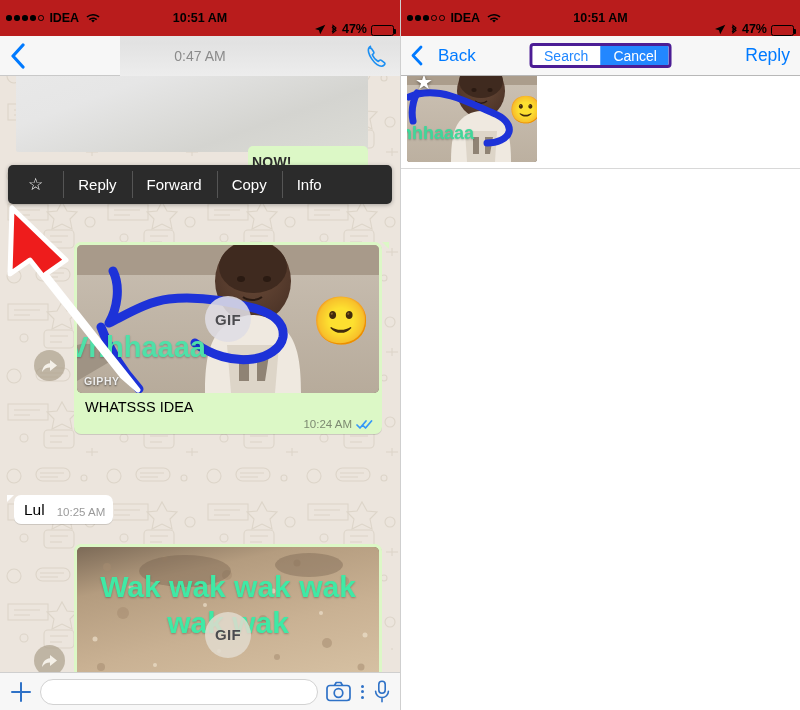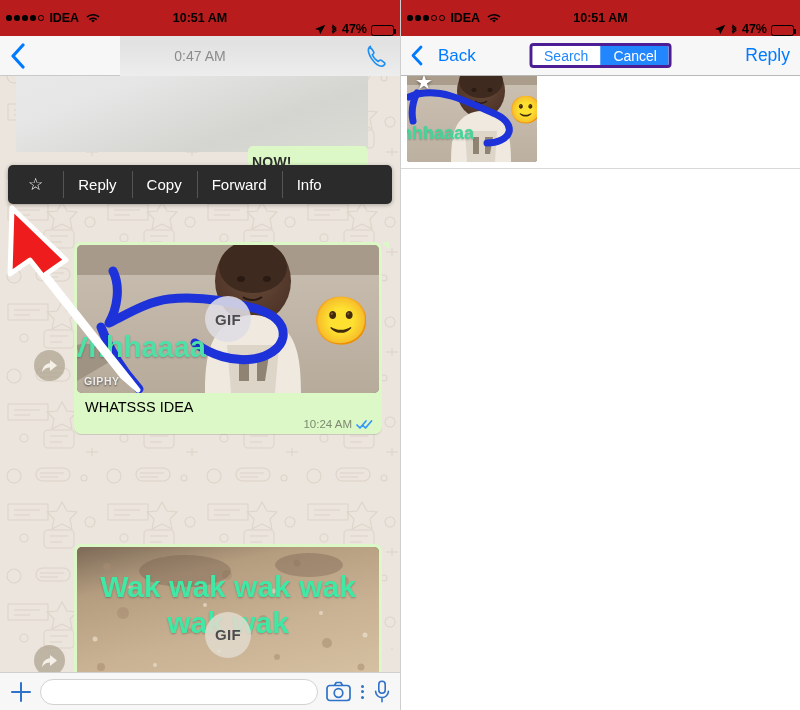--- a/index.html
+++ b/index.html
@@ -276,20 +276,24 @@
           </svg>
         </div>
       </div>
 
       <div class="fwd-btn fwd-1">
         <svg width="17" height="14" viewBox="0 0 17 14">
           <path d="M9 1v3.2C4 4.8 1.6 8 1 13c2.2-3.4 4.6-4.6 8-4.6V12l7-5.6z" fill="#f4f0e8"></path>
         </svg>
       </div>
 
+      <div class="bubble-in">
+        <span class="in-text">Lul</span>
+        <span class="in-time">10:25 AM</span>
+      </div>
 
       <div class="bubble-out-2">
         <div class="gif-media gif-media-2">
           <svg width="302" height="175" viewBox="0 0 302 175" style="position:absolute;left:0;top:0">
             <defs>
               <linearGradient id="dirt" x1="0" y1="0" x2="0.4" y2="1">
                 <stop offset="0" stop-color="#7c6a57"></stop>
                 <stop offset="0.25" stop-color="#b49c7f"></stop>
                 <stop offset="0.6" stop-color="#c9b193"></stop>
                 <stop offset="1" stop-color="#d7c2a4"></stop>
@@ -341,22 +345,22 @@
       <div class="fwd-btn fwd-2">
         <svg width="17" height="14" viewBox="0 0 17 14">
           <path d="M9 1v3.2C4 4.8 1.6 8 1 13c2.2-3.4 4.6-4.6 8-4.6V12l7-5.6z" fill="#f4f0e8"></path>
         </svg>
       </div>
     </div>
 
     <div class="ctx-menu">
       <div class="ctx-item ctx-star">☆</div>
       <div class="ctx-item">Reply</div>
+      <div class="ctx-item">Forward</div>
       <div class="ctx-item">Copy</div>
-      <div class="ctx-item">Forward</div>
       <div class="ctx-item">Info</div>
     </div>
     <div class="ctx-arrow"></div>
 
     <div class="input-bar">
       <svg width="22" height="22" viewBox="0 0 22 22">
         <path d="M11 2v18M2 11h18" stroke="#2f72c7" stroke-width="2" stroke-linecap="round"></path>
       </svg>
       <input class="txt-input" type="text" placeholder="" style="">
       <svg width="25" height="21" viewBox="0 0 25 21">

